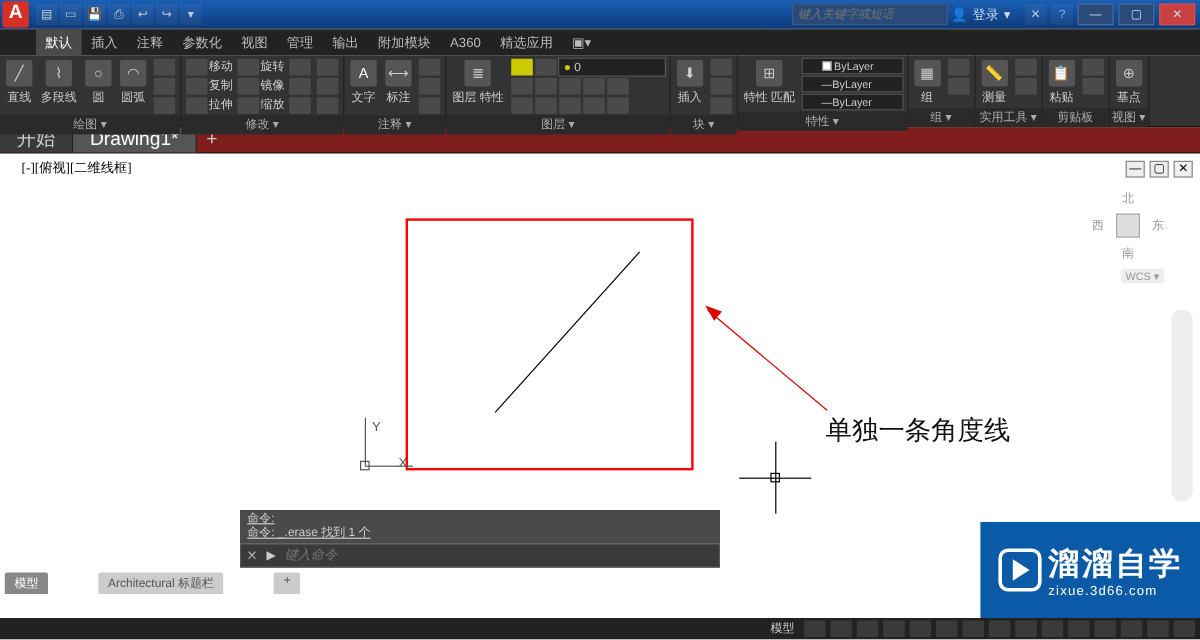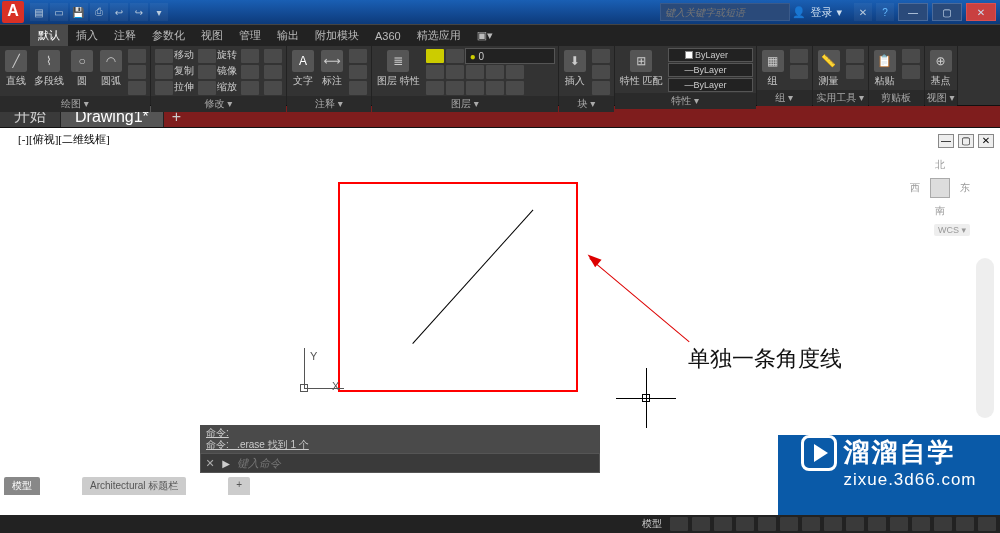--- a/index.html
+++ b/index.html
@@ -97,26 +97,26 @@
 .layouttabs { position: absolute; left: 4px; bottom: 20px; display: flex; font-size: 10px; }
 .layouttab { background: #888; color: #fff; padding: 2px 8px; border-radius: 2px 2px 0 0; margin-right: 2px; cursor:pointer; }
 .layouttab.inactive { background: #ccc; color: #555; margin-left: 40px; }
 
 
 .statusbar { position: absolute; left: 0; right: 0; bottom: 0; height: 18px; background: #222; display: flex; align-items: center; justify-content: flex-end; padding: 0 4px; gap: 4px; }
 .status-item { width: 18px; height: 14px; background: #3a3a3a; cursor: pointer; border-radius:1px; }
 .status-label { color: #ccc; font-size: 10px; padding: 0 4px; }
 
 
-.watermark { position: absolute; right: 0; bottom: 18px; width: 222px; height: 80px; background: #0a5aa8; color: #fff; display: flex; align-items: flex-start; justify-content: center; gap: 6px; }
+.watermark { position: absolute; right: 0; bottom: 18px; width: 183px; height: 80px; background: #0a5aa8; color: #fff; display: flex; align-items: center; justify-content: center; gap: 6px; }
 .watermark-play { width: 36px; height: 36px; border: 3px solid #fff; border-radius: 8px; display:flex; align-items:center; justify-content:center; }
 .watermark-play::after { content:""; width:0; height:0; border-left:14px solid #fff; border-top:9px solid transparent; border-bottom:9px solid transparent; margin-left:3px; }
 .watermark-text { display:flex; flex-direction:column; }
 .watermark-main { font-size: 26px; font-weight: bold; letter-spacing:2px; }
-.watermark-sub { font-size: 17px; letter-spacing: 1px; }
+.watermark-sub { font-size: 11px; letter-spacing: 1px; }
 </style>
 </head>
 <body>
 
 <div class="titlebar">
   <div class="app-icon">A</div>
   <div class="qat">
     <div class="qat-btn">▤</div>
     <div class="qat-btn">▭</div>
     <div class="qat-btn">💾</div>

